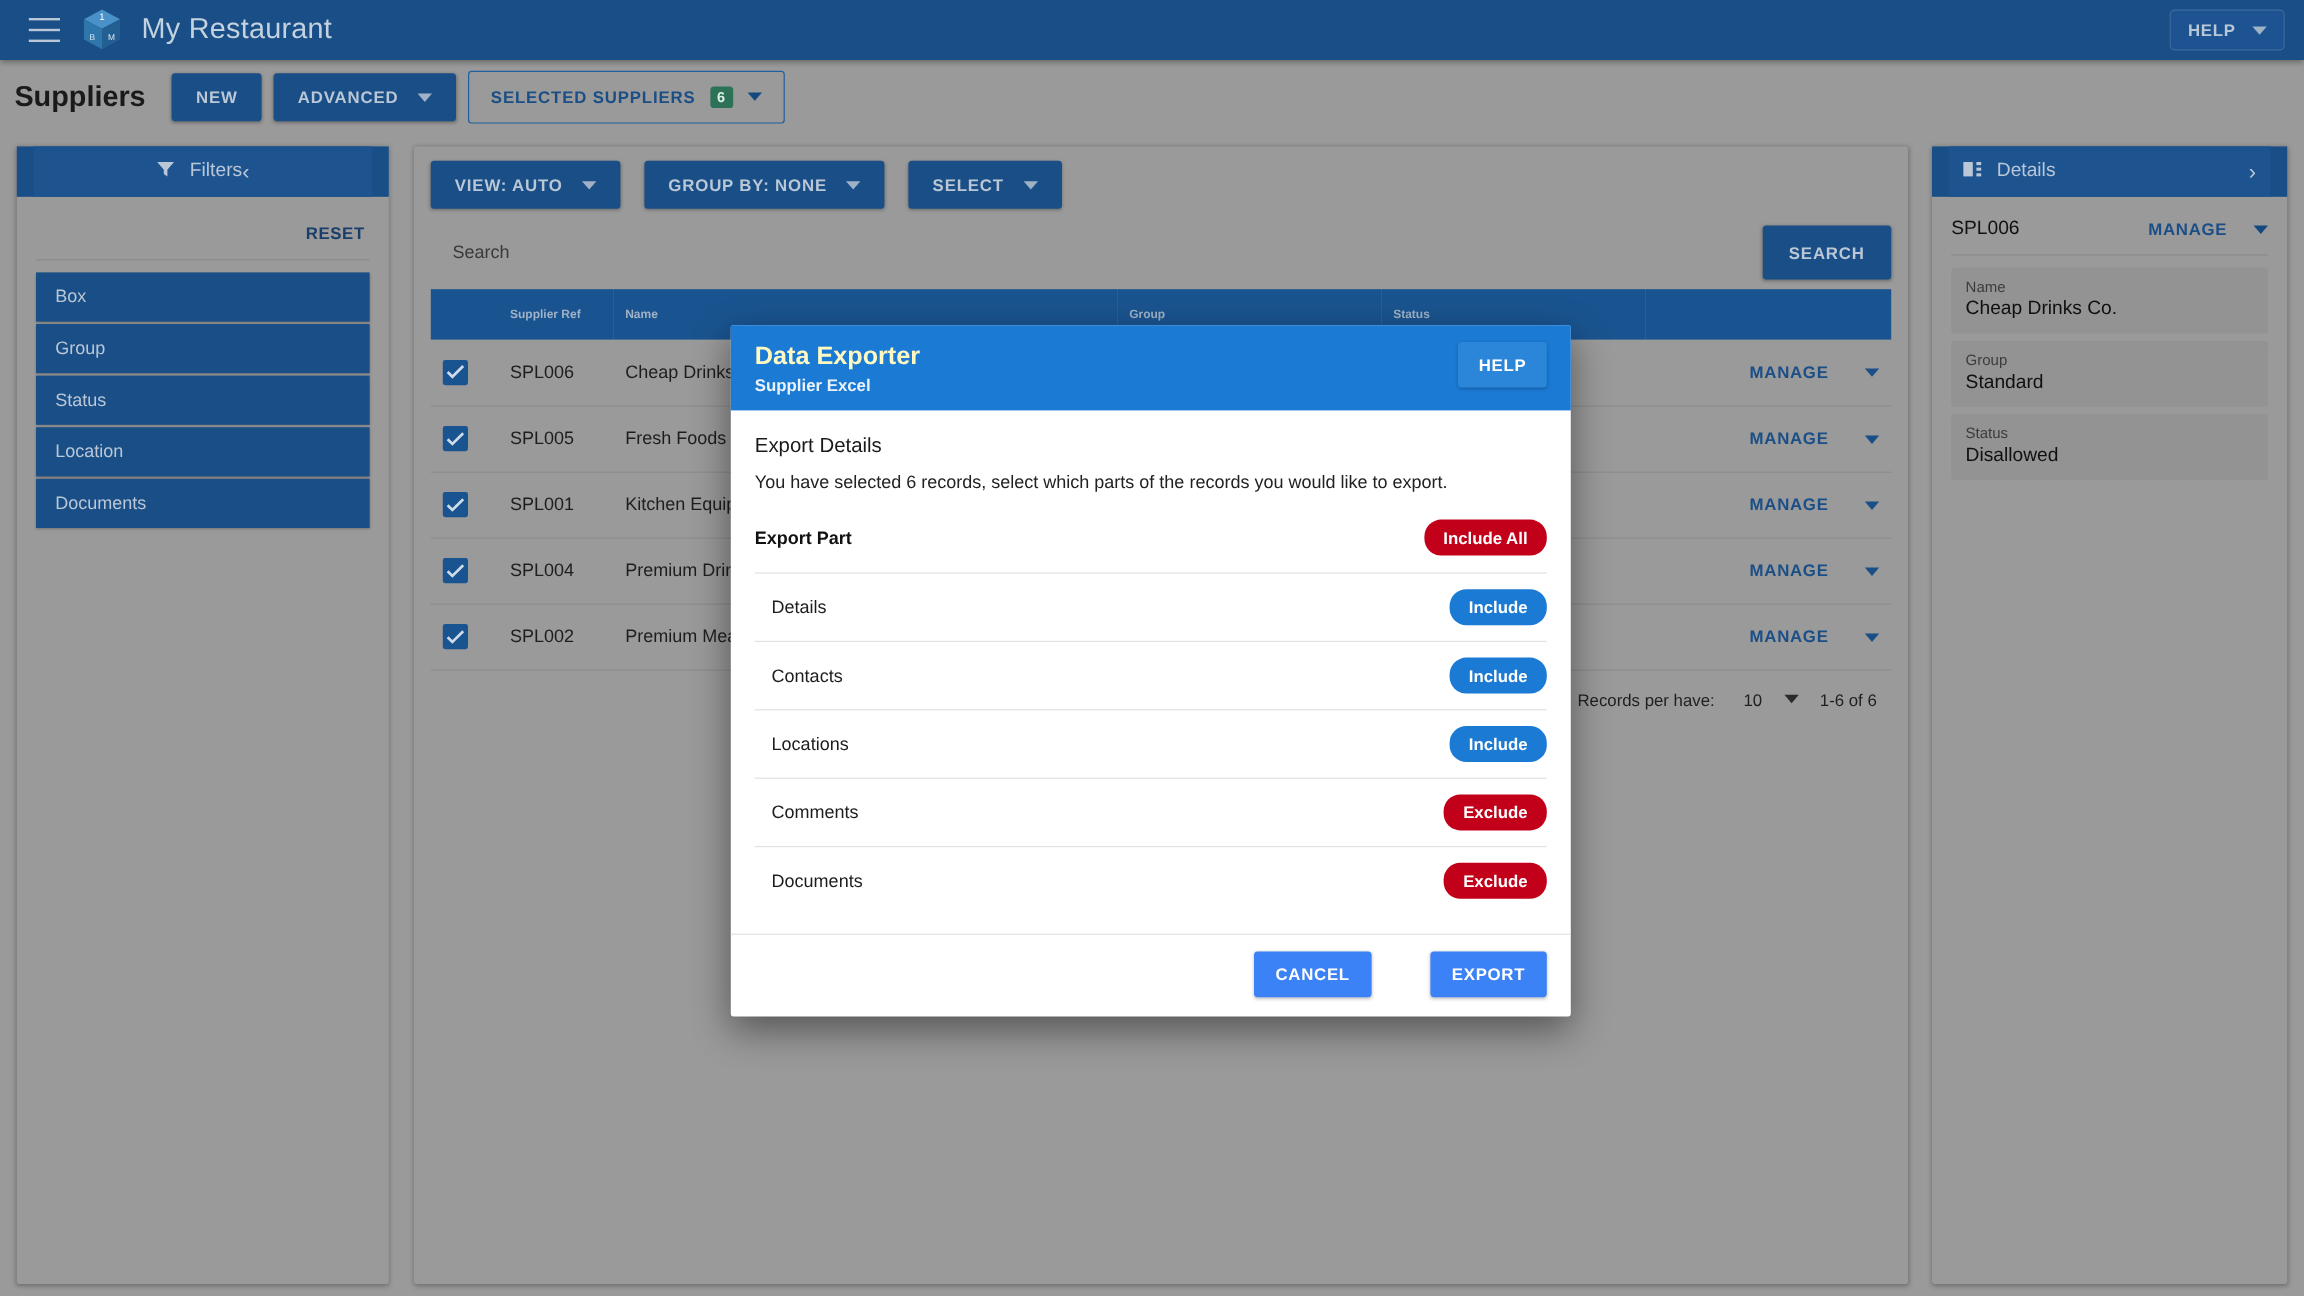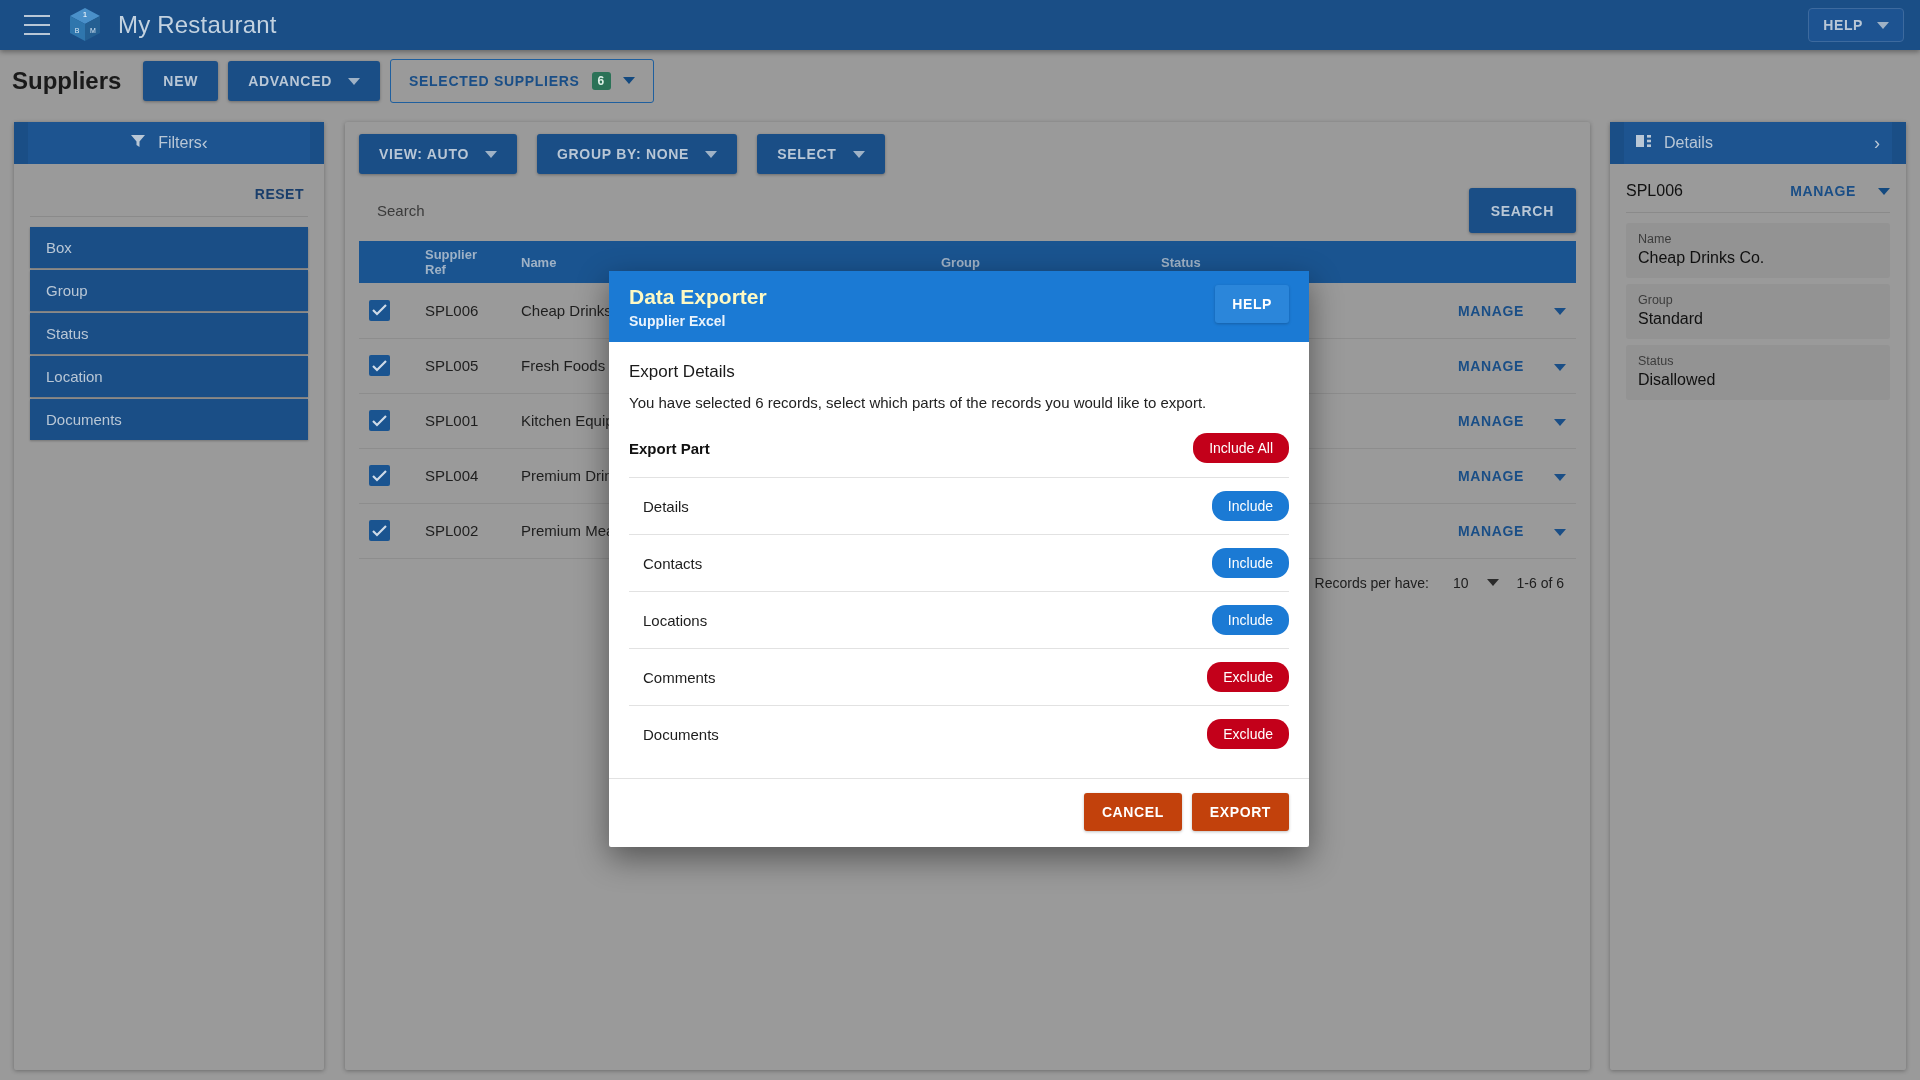--- a/index.html
+++ b/index.html
@@ -104,21 +104,21 @@
   }
   .search-input::placeholder { color: #3a3a3a; }
   .search-btn {
     background: #1a4e86; color: #b9c7d6; border: none; border-radius: 3px;
     font-size: 14px; font-weight: 700; letter-spacing: .7px;
     padding: 0 22px; margin-right: 14px; cursor: pointer; font-family: inherit;
     box-shadow: 0 1px 3px rgba(0,0,0,.3);
   }
   table.grid { width: calc(100% - 28px); margin: 8px 14px 0 14px; border-collapse: collapse; }
   table.grid thead th {
-    background: #1a5490; color: #9fb2c6; font-size: 13px; font-weight: 700;
+    background: #1a5490; color: #9fb2c6; font-size: 10px; font-weight: 700;
     text-align: left; height: 42px; padding: 0 10px;
   }
   table.grid tbody tr { border-bottom: 1px solid #8d8d8d; }
   table.grid tbody td {
     height: 55px; padding: 0 10px; font-size: 15px; color: #1e1e1e;
   }
   .cb {
     width: 21px; height: 21px; border-radius: 2px; background: #1a5490;
     display: inline-flex; align-items: center; justify-content: center;
     cursor: pointer;
@@ -186,40 +186,40 @@
   .modal-body { padding: 20px 20px 0 20px; }
   .section-title { font-size: 17px; color: #1a1a1a; margin-bottom: 12px; }
   .section-desc { font-size: 15px; color: #222; margin-bottom: 22px; }
   .export-part-row {
     display: flex; align-items: center; justify-content: space-between;
     padding-bottom: 14px; border-bottom: 1px solid #e2e2e2;
   }
   .export-part-label { font-size: 15px; font-weight: 700; color: #111; }
   .pill {
     border: none; border-radius: 14px; color: #fff; font-family: inherit;
-    font-size: 14px; font-weight: 400; padding: 7px 16px; cursor: pointer;
+    font-size: 14px; font-weight: 700; padding: 7px 16px; cursor: pointer;
     min-width: 74px; text-align: center;
   }
   .pill.include { background: #1b7ad4; }
   .pill.exclude { background: #c3001a; }
   .pill.include-all { background: #c3001a; min-width: 92px; }
   .part-row {
     display: flex; align-items: center; justify-content: space-between;
     padding: 13px 0 13px 14px; border-bottom: 1px solid #e2e2e2;
   }
   .part-row:last-child { border-bottom: none; }
   .part-name { font-size: 15px; color: #1d1d1d; }
   .modal-foot {
     display: flex; justify-content: flex-end; gap: 10px;
     padding: 14px 20px 16px 20px; border-top: 1px solid #e2e2e2; margin-top: 16px;
   }
   .modal-btn {
-    background: #c2410c; color: #fff; border: none; border-radius: 3px;
+    background: #3b82f6; color: #fff; border: none; border-radius: 3px;
     font-family: inherit; font-size: 14px; font-weight: 700; letter-spacing: .6px;
-    padding: 11px 18px; cursor: pointer; box-shadow: 0 1px 3px rgba(0,0,0,.25);
+    padding: 11px 18px; cursor: pointer; box-shadow: 0 1px 3px rgba(0,0,0,.25); margin-left: 39px;
   }
 </style>
 </head>
 <body>
 
 <div class="app">
 
   <div class="appbar">
     <div class="hamburger">
       <span></span>

